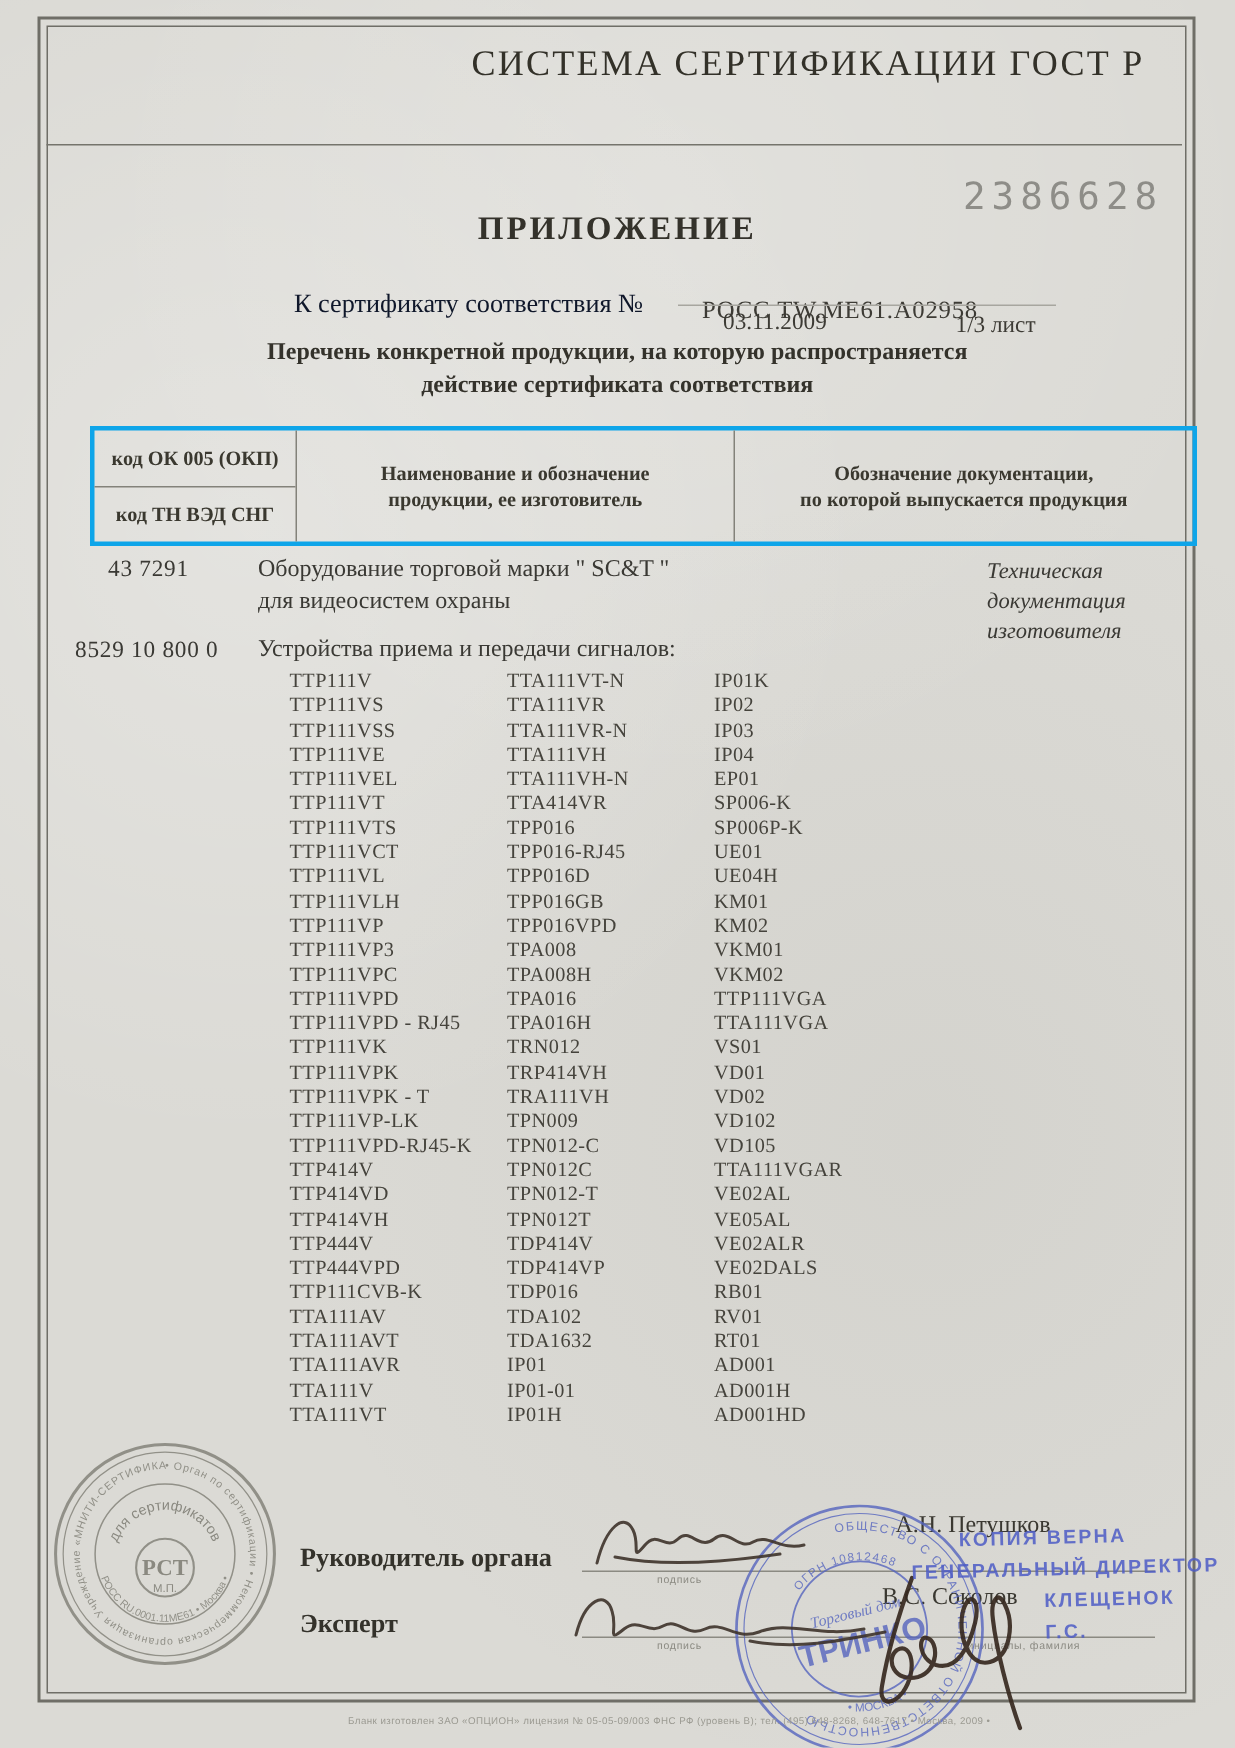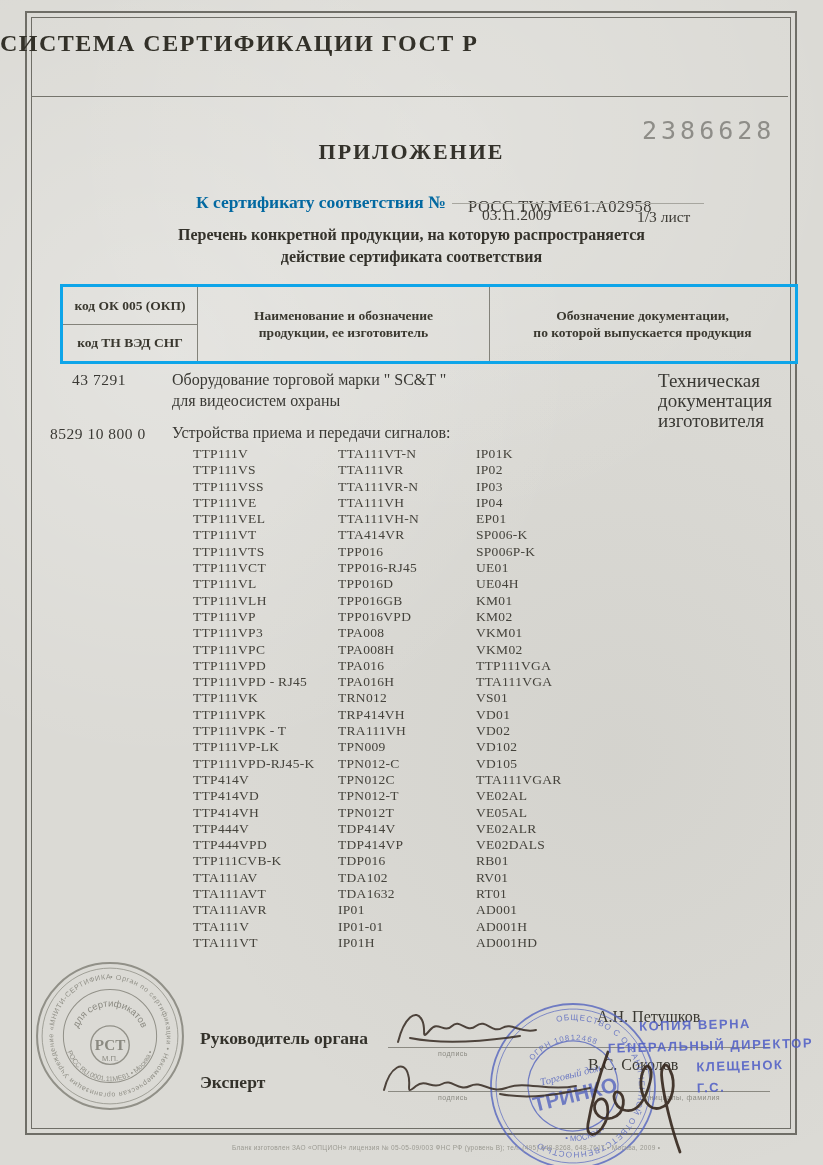--- a/index.html
+++ b/index.html
@@ -11,47 +11,47 @@
   }
   .paper-tex{position:absolute;inset:0;
     background:
       radial-gradient(circle at 20% 30%, rgba(255,255,255,.25), rgba(255,255,255,0) 40%),
       radial-gradient(circle at 75% 65%, rgba(120,120,110,.07), rgba(120,120,110,0) 45%),
       radial-gradient(circle at 55% 12%, rgba(255,255,255,.18), rgba(255,255,255,0) 35%);
   }
   .border-outer{position:absolute;left:25px;top:11px;width:768px;height:1120px;border:2px solid #6f6e67;}
   .border-inner{position:absolute;left:4px;top:4px;right:4px;bottom:4px;border:1px solid #6f6e67;}
   .header-rule{position:absolute;left:31px;top:96px;width:757px;border-top:1px solid #75746c;}
-  .masthead{position:absolute;left:0;top:28px;width:763px;text-align:left;
-    font-weight:bold;font-size:24px;line-height:30px;letter-spacing:1.5px;color:#333129;}
+  .masthead{position:absolute;left:0;top:28px;width:763px;text-align:right;
+    font-weight:normal;font-size:24px;line-height:30px;letter-spacing:1.5px;color:#333129;}
   .serial{position:absolute;left:642px;top:116px;font-family:"DejaVu Sans Mono",monospace;
     font-size:25px;letter-spacing:4px;color:#8e8d88;}
   .title{position:absolute;left:0;top:139px;width:823px;text-align:center;
     font-weight:bold;font-size:22px;letter-spacing:2px;color:#34322b;}
-  .cert-label{position:absolute;left:196px;top:192px;font-weight:bold;font-size:17.5px;color:#0369a1;}
+  .cert-label{position:absolute;left:196px;top:192px;font-weight:normal;font-size:17.5px;color:#0f172a;}
   .cert-number{position:absolute;left:468px;top:181px;font-size:16.5px;letter-spacing:.5px;color:#3d3b35;margin-top:16px;}
   .cert-underline{position:absolute;left:452px;top:203px;width:252px;border-top:1px solid #a7a69f;}
   .cert-date{position:absolute;left:482px;top:206px;font-size:15.5px;color:#3d3b35;}
   .cert-sheet{position:absolute;left:637px;top:208px;font-size:15.5px;color:#3d3b35;}
   .subtitle{position:absolute;left:0;width:823px;text-align:center;font-weight:bold;font-size:16px;color:#34322b;}
   .subtitle.l1{top:226px;}
   .subtitle.l2{top:248px;}
 
   .thead{position:absolute;left:60px;top:284px;width:720px;height:74px;border:3px solid #0ea5e9;padding-left:12px;}
   .thead .cell{position:absolute;top:0;height:100%;display:flex;align-items:center;justify-content:center;
     text-align:center;font-weight:bold;font-size:13.5px;line-height:17px;color:#3a382f;}
   .thead .c1{left:0;width:134px;border-right:1px solid #83827a;flex-direction:column;justify-content:space-around;}
   .thead .c1 .half{width:100%;height:50%;display:flex;align-items:center;justify-content:center;}
   .thead .c1 .half.top{border-bottom:1px solid #83827a;}
   .thead .c2{left:135px;width:291px;border-right:1px solid #83827a;}
   .thead .c3{left:427px;right:0;}
 
   .code-okp{position:absolute;left:72px;top:371px;font-size:15.5px;letter-spacing:.5px;}
   .name-okp{position:absolute;left:172px;top:369px;font-size:16px;line-height:21px;}
-  .doc-okp{position:absolute;left:658px;top:371px;font-size:19px;line-height:20px;}
+  .doc-okp{position:absolute;left:658px;top:371px;font-size:15px;line-height:20px;font-style:italic;}
   .code-tnved{position:absolute;left:50px;top:425px;font-size:15.5px;letter-spacing:.5px;}
   .intro{position:absolute;left:172px;top:424px;font-size:16px;}
   .model-grid{position:absolute;left:193px;top:446px;display:grid;
     grid-template-columns:145px 138px 190px;font-size:13.5px;line-height:16.3px;letter-spacing:.3px;color:#45433c;}
 
   .foot-label{position:absolute;font-weight:bold;font-size:17.5px;color:#34322b;}
   .lbl-head{left:200px;top:1028px;}
   .lbl-expert{left:200px;top:1072px;}
   .sig-line{position:absolute;border-top:1px solid #8b8a82;}
   .line1{left:388px;top:1047px;width:382px;}

